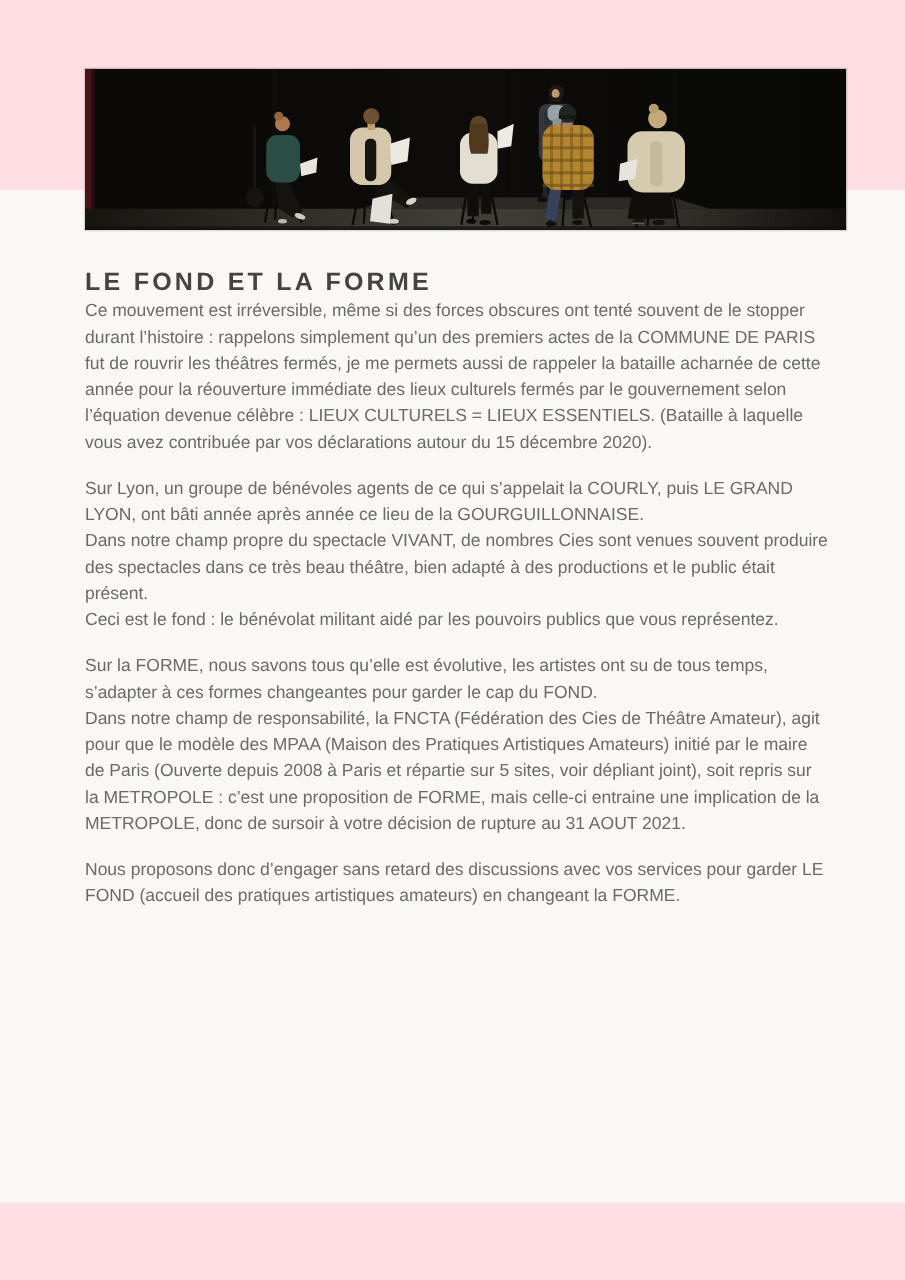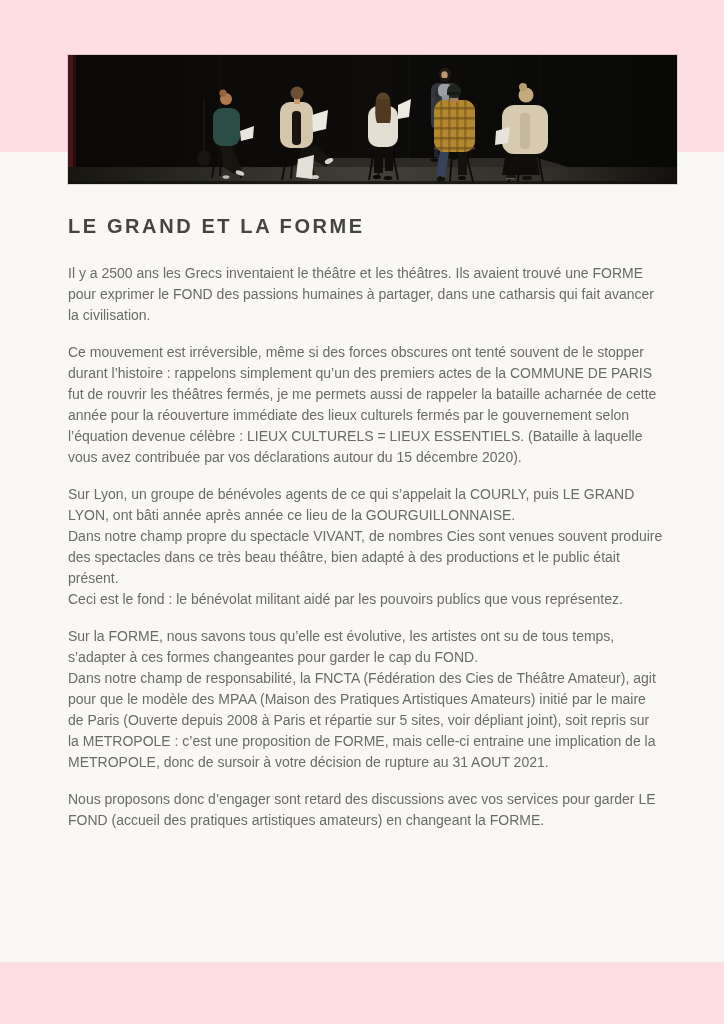--- a/index.html
+++ b/index.html
@@ -167,23 +167,22 @@
         <rect x="434" y="50" width="46" height="49" rx="12" fill="#d6cbae"></rect>
         <rect x="452" y="58" width="10" height="36" rx="4" fill="#b9ad90" opacity="0.6"></rect>
         <circle cx="458" cy="40" r="7.5" fill="#c3aa7c"></circle>
         <circle cx="455" cy="32" r="4" fill="#b69c6e"></circle>
         <polygon points="428,76 442,72 440,88 427,90" fill="#e7e4dc"></polygon>
       </g>
     </svg>
   </figure>
 
   <main class="content">
-    <h1>LE GRAND ET LA FORME</h1>
-    <p class="body-p first">Il y a 2500 ans les Grecs inventaient le théâtre et les théâtres. Ils avaient trouvé une FORME pour exprimer le FOND des passions humaines à partager, dans une catharsis qui fait avancer la civilisation.</p>
+    <h1>LE FOND ET LA FORME</h1>
     <p class="body-p">Ce mouvement est irréversible, même si des forces obscures ont tenté souvent de le stopper durant l’histoire : rappelons simplement qu’un des premiers actes de la COMMUNE DE PARIS fut de rouvrir les théâtres fermés, je me permets aussi de rappeler la bataille acharnée de cette année pour la réouverture immédiate des lieux culturels fermés par le gouvernement selon l’équation devenue célèbre : LIEUX CULTURELS = LIEUX ESSENTIELS. (Bataille à laquelle vous avez contribuée par vos déclarations autour du 15 décembre 2020).</p>
     <p class="body-p">Sur Lyon, un groupe de bénévoles agents de ce qui s’appelait la COURLY, puis LE GRAND LYON, ont bâti année après année ce lieu de la GOURGUILLONNAISE.
 Dans notre champ propre du spectacle VIVANT, de nombres Cies sont venues souvent produire des spectacles dans ce très beau théâtre, bien adapté à des productions et le public était présent.
 Ceci est le fond : le bénévolat militant aidé par les pouvoirs publics que vous représentez.</p>
     <p class="body-p">Sur la FORME, nous savons tous qu’elle est évolutive, les artistes ont su de tous temps, s’adapter à ces formes changeantes pour garder le cap du FOND.
 Dans notre champ de responsabilité, la FNCTA (Fédération des Cies de Théâtre Amateur), agit pour que le modèle des MPAA (Maison des Pratiques Artistiques Amateurs) initié par le maire de Paris (Ouverte depuis 2008 à Paris et répartie sur 5 sites, voir dépliant joint), soit repris sur la METROPOLE : c’est une proposition de FORME, mais celle-ci entraine une implication de la METROPOLE, donc de sursoir à votre décision de rupture au 31 AOUT 2021.</p>
-    <p class="body-p">Nous proposons donc d’engager sont retard des discussions avec vos services pour garder LE FOND (accueil des pratiques artistiques amateurs) en changeant la FORME.</p>
+    <p class="body-p">Nous proposons donc d’engager sans retard des discussions avec vos services pour garder LE FOND (accueil des pratiques artistiques amateurs) en changeant la FORME.</p>
   </main>
 </div>
 
 </body></html>

